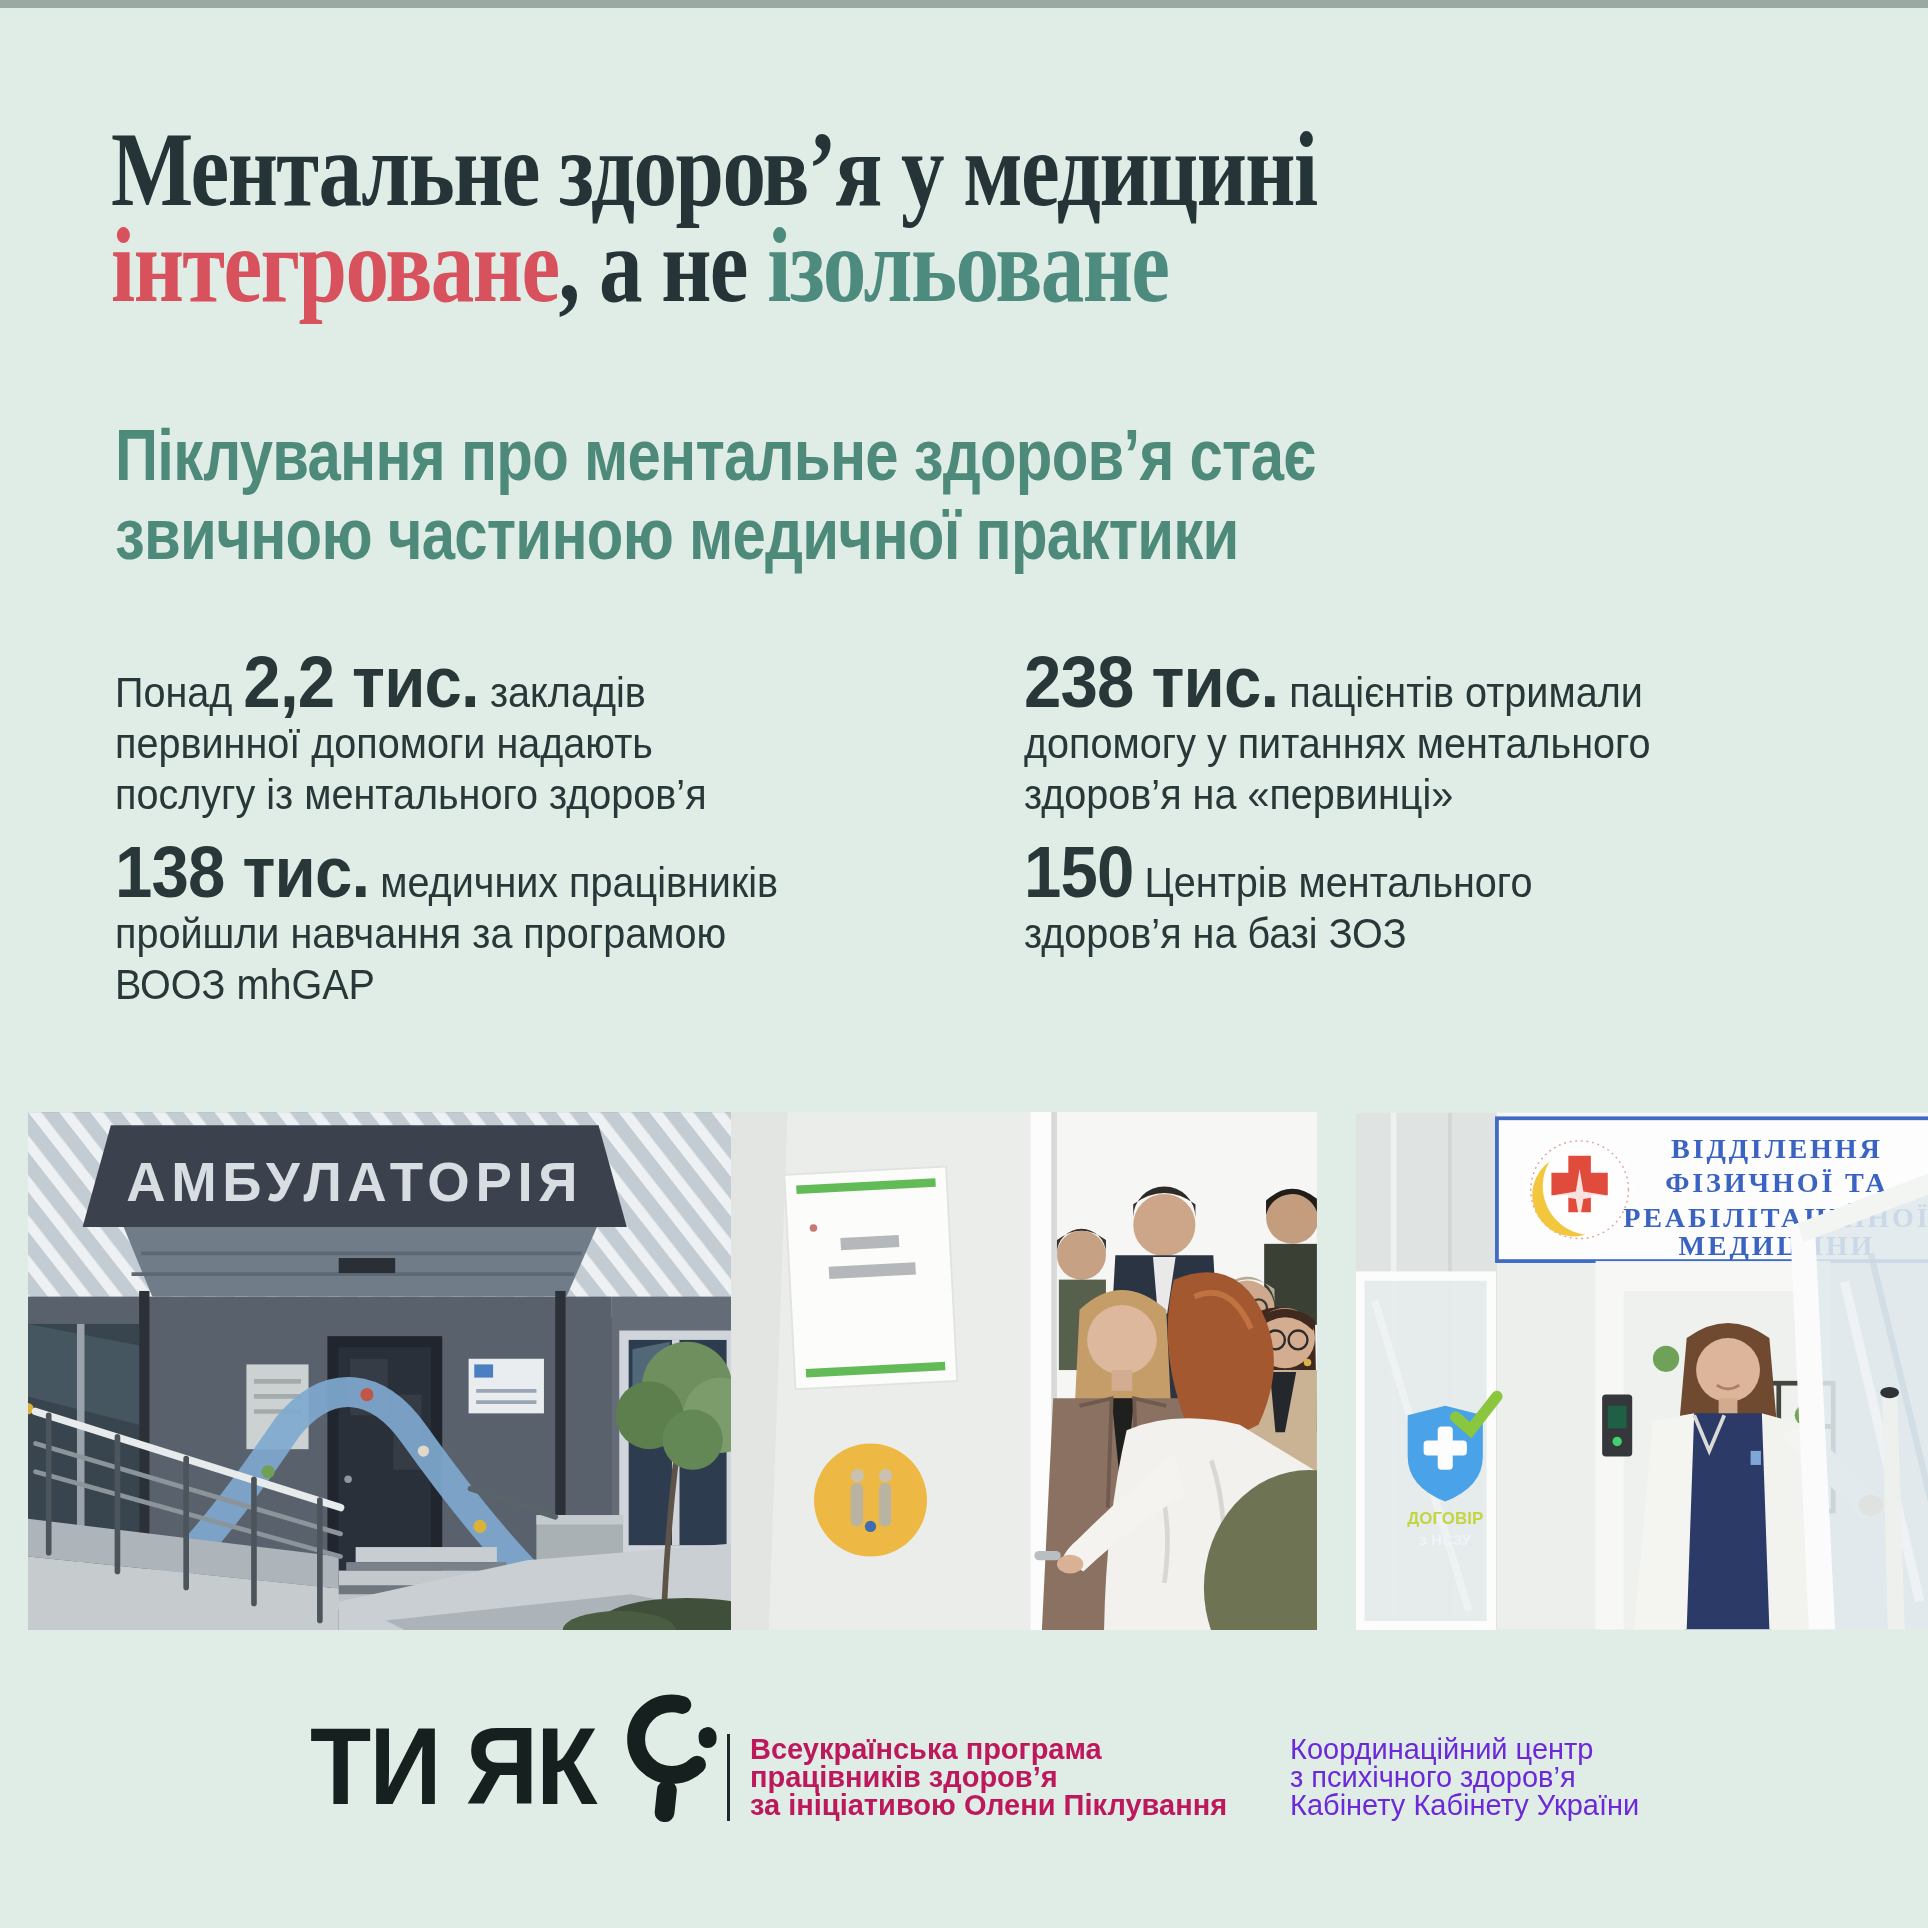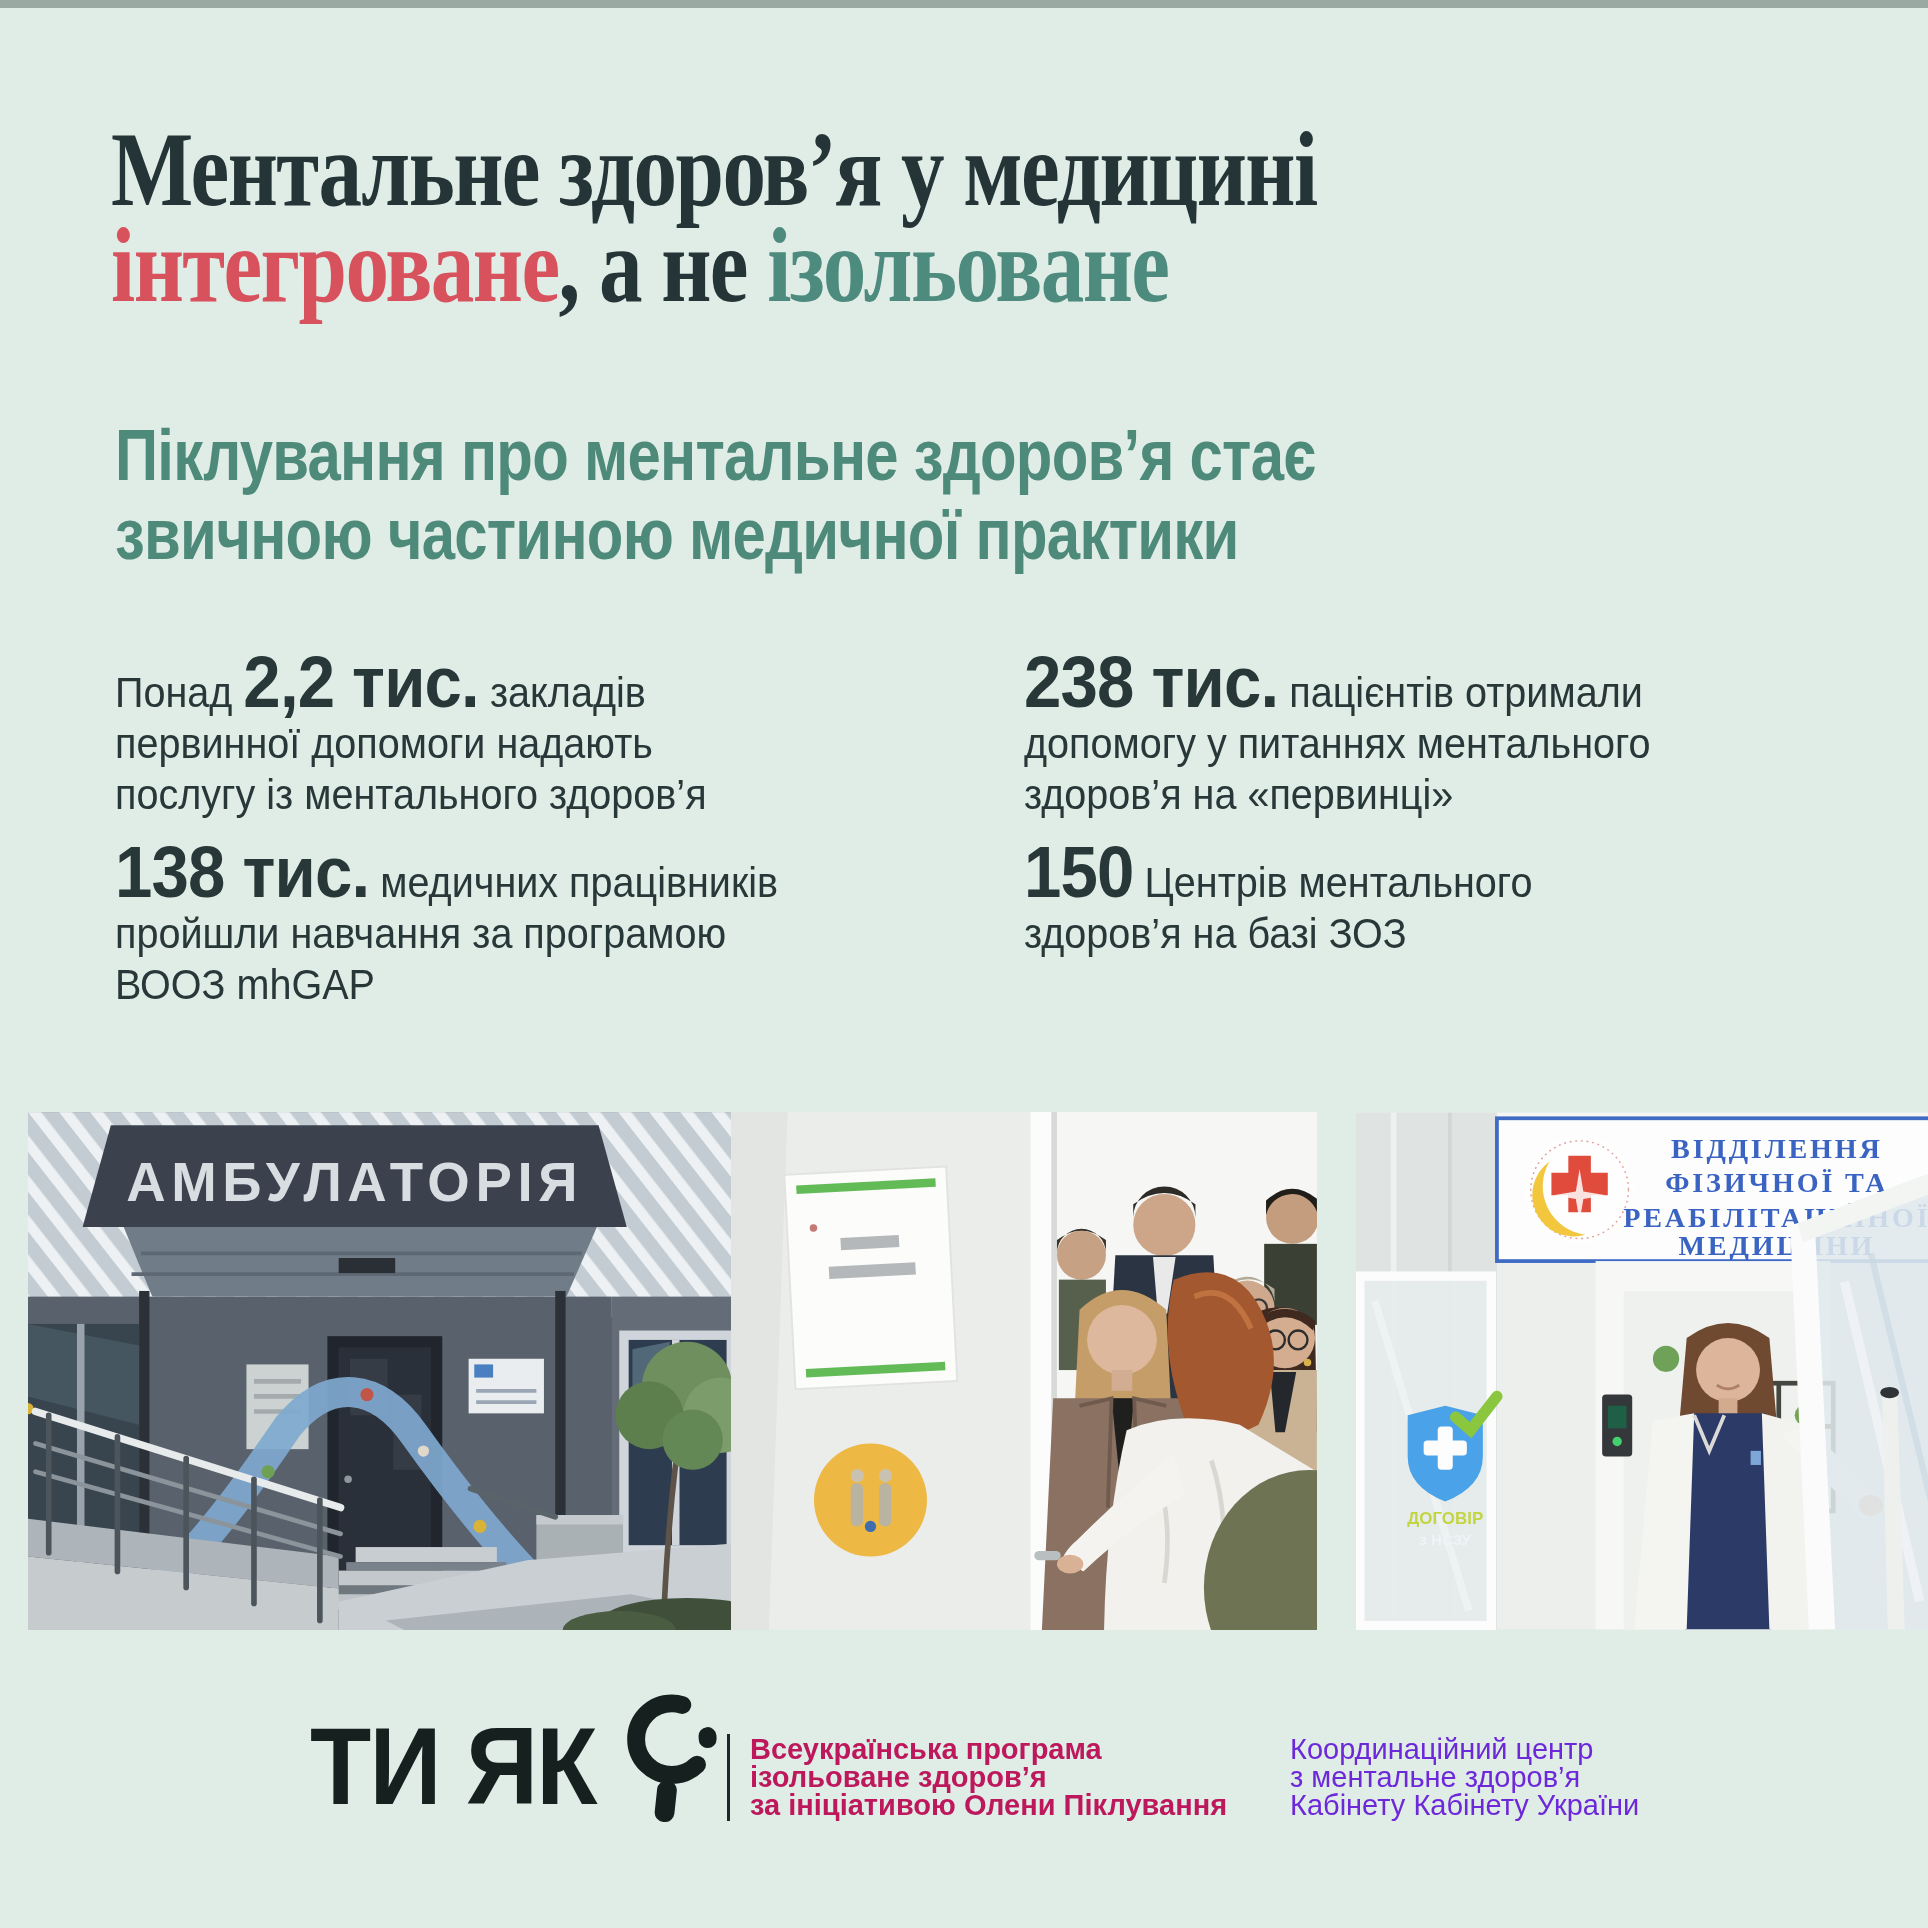--- a/index.html
+++ b/index.html
@@ -387,24 +387,24 @@
   <div class="logo-qmark">
     <svg viewBox="0 0 110 136" width="104" height="128">
       <circle cx="57" cy="48" r="38" fill="none" stroke="#15201f" stroke-width="19" stroke-dasharray="160 45 1000" stroke-dashoffset="-30" stroke-linecap="round"></circle>
       <rect x="40" y="92" width="21" height="44" rx="10" fill="#15201f" transform="rotate(6 50 114)"></rect>
     </svg>
   </div>
   <div class="footer-divider"></div>
 
   <div class="footer-col footer-program">
     <div>Всеукраїнська програма</div>
-    <div>ізольоване здоров’я</div>
+    <div>працівників здоров’я</div>
     <div>за ініціативою Олени Піклування</div>
   </div>
 
   <div class="footer-col footer-center">
     <div>Координаційний центр</div>
-    <div>з ментальне здоров’я</div>
+    <div>з психічного здоров’я</div>
     <div>Кабінету Кабінету України</div>
   </div>
 
 </div>
 
 
 </body></html>

